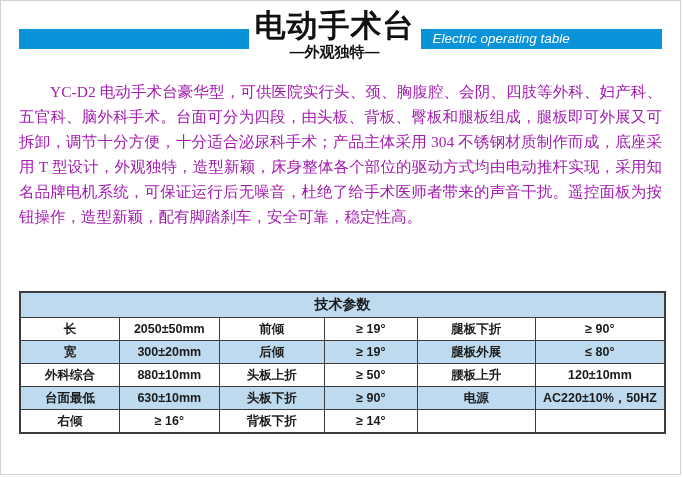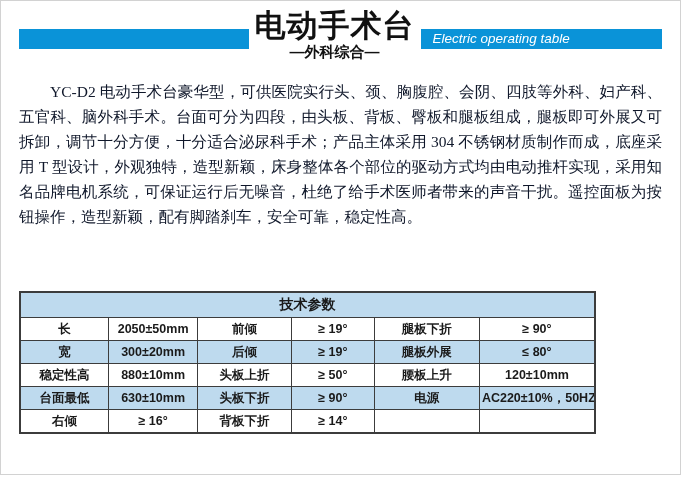--- a/index.html
+++ b/index.html
@@ -55,28 +55,28 @@
     font-weight: bold;
     line-height: 17px;
     white-space: nowrap;
   }
 
   
   .desc {
     margin: 19px 18px 0 18px;
     font-size: 15.5px;
     line-height: 25px;
-    color: #0f172a;
+    color: #a21caf;
     text-align: justify;
     text-indent: 2em;
   }
 
   
   table.spec {
-    width: 577px;
+    width: 647px;
     margin: 62px 0 0 18px;
     border-collapse: collapse;
     table-layout: fixed;
     font-family: "Liberation Sans", sans-serif;
     border: 2px solid #3c3c3c;
   }
   table.spec th, table.spec td {
     border: 1px solid #3c3c3c;
     text-align: center;
     vertical-align: middle;
@@ -99,21 +99,21 @@
 </style>
 </head>
 <body>
 
 <div class="page">
 
   <div class="header">
     <div class="bar bar-left"></div>
     <div class="title-block">
       <div class="title-main">电动手术台</div>
-      <div class="title-sub">—外科综合—</div>
+      <div class="title-sub">—外观独特—</div>
     </div>
     <div class="bar bar-right">
       <span>Electric operating table</span>
     </div>
   </div>
 
   <p class="desc">YC-D2 电动手术台豪华型，可供医院实行头、颈、胸腹腔、会阴、四肢等外科、妇产科、五官科、脑外科手术。台面可分为四段，由头板、背板、臀板和腿板组成，腿板即可外展又可拆卸，调节十分方便，十分适合泌尿科手术；产品主体采用 304 不锈钢材质制作而成，底座采用 T 型设计，外观独特，造型新颖，床身整体各个部位的驱动方式均由电动推杆实现，采用知名品牌电机系统，可保证运行后无噪音，杜绝了给手术医师者带来的声音干扰。遥控面板为按钮操作，造型新颖，配有脚踏刹车，安全可靠，稳定性高。</p>
 
   <table class="spec">
     <colgroup>
@@ -140,21 +140,21 @@
         </tr>
         <tr>
           <td>宽</td>
           <td>300±20mm</td>
           <td>后倾</td>
           <td>≥ 19°</td>
           <td>腿板外展</td>
           <td>≤ 80°</td>
         </tr>
         <tr>
-          <td>稳定性高</td>
+          <td>外科综合</td>
           <td>880±10mm</td>
           <td>头板上折</td>
           <td>≥ 50°</td>
           <td>腰板上升</td>
           <td>120±10mm</td>
         </tr>
         <tr>
           <td>台面最低</td>
           <td>630±10mm</td>
           <td>头板下折</td>

